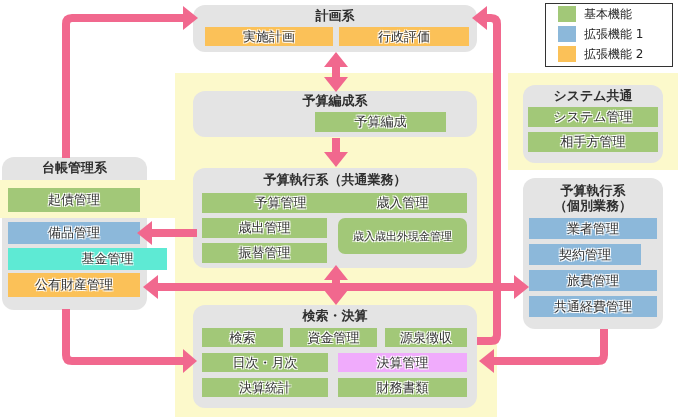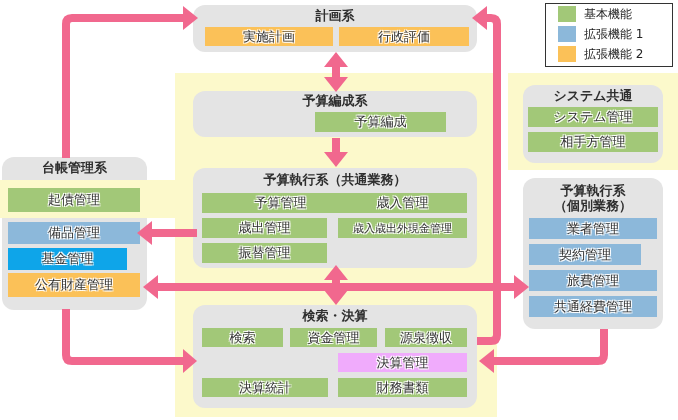--- a/index.html
+++ b/index.html
@@ -62,33 +62,34 @@
   <div class="yellow" style="left:0;top:180px;width:178px;height:38px"></div>
 
   <div class="item" style="left: 205px; top: 27px; width: 128px; height: 19px; background: rgb(251, 193, 88);">実施計画</div>
   <div class="item" style="left: 339px; top: 27px; width: 130px; height: 19px; background: rgb(251, 193, 88);">行政評価</div>
 
   <div class="item" style="left: 272px; top: 112px; width: 131px; height: 20px; background: rgb(162, 200, 120); margin-left: 43px;">予算編成</div>
 
   <div class="item" style="left: 202px; top: 193px; width: 125px; height: 20px; background: rgb(162, 200, 120); padding-left: 16px;">予算管理</div>
   <div class="item" style="left: 338px; top: 193px; width: 129px; height: 20px; background: rgb(162, 200, 120);">歳入管理</div>
   <div class="item" style="left: 202px; top: 218px; width: 125px; height: 20px; background: rgb(162, 200, 120);">歳出管理</div>
-  <div class="item small" style="left: 338px; top: 218px; width: 129px; height: 20px; background: rgb(162, 200, 120);">歳入歳出外現金管理</div>
+  <div class="item small" style="left: 338px; top: 218px; width: 129px; height: 36px; background: rgb(162, 200, 120); border-radius: 7px;">歳入歳出外現金管理</div>
   <div class="item" style="left: 202px; top: 243px; width: 125px; height: 20px; background: rgb(162, 200, 120);">振替管理</div>
 
   <div class="item" style="left: 202px; top: 328px; width: 81px; height: 19px; background: rgb(162, 200, 120);">検索</div>
   <div class="item" style="left: 290px; top: 328px; width: 87px; height: 19px; background: rgb(162, 200, 120);">資金管理</div>
   <div class="item" style="left: 385px; top: 328px; width: 82px; height: 19px; background: rgb(162, 200, 120);">源泉徴収</div>
+  <div class="item" style="left: 202px; top: 353px; width: 126px; height: 19px; background: rgb(162, 200, 120);">日次・月次</div>
   <div class="item" style="left: 338px; top: 353px; width: 129px; height: 19px; background: #f0abfc;">決算管理</div>
   <div class="item" style="left: 202px; top: 378px; width: 126px; height: 19px; background: rgb(162, 200, 120);">決算統計</div>
   <div class="item" style="left: 338px; top: 378px; width: 129px; height: 19px; background: rgb(162, 200, 120);">財務書類</div>
 
   <div class="item" style="left: 8px; top: 188px; width: 132px; height: 24px; background: rgb(162, 200, 120);">起債管理</div>
   <div class="item" style="left: 8px; top: 222px; width: 132px; height: 22px; background: rgb(140, 184, 218);">備品管理</div>
-  <div class="item" style="left: 8px; top: 248px; width: 119px; height: 22px; background: #0ea5e9;">基金管理</div>
+  <div class="item" style="left: 8px; top: 248px; width: 119px; height: 22px; background: #5eead4; padding-left: 40px;">基金管理</div>
   <div class="item" style="left: 8px; top: 273px; width: 132px; height: 24px; background: rgb(251, 193, 88);">公有財産管理</div>
 
   <div class="item" style="left: 528px; top: 107px; width: 130px; height: 20px; background: rgb(162, 200, 120);">システム管理</div>
   <div class="item" style="left: 528px; top: 132px; width: 130px; height: 20px; background: rgb(162, 200, 120);">相手方管理</div>
 
   <div class="item" style="left: 529px; top: 218px; width: 128px; height: 21px; background: rgb(140, 184, 218);">業者管理</div>
   <div class="item" style="left: 529px; top: 244px; width: 112px; height: 21px; background: rgb(140, 184, 218);">契約管理</div>
   <div class="item" style="left: 529px; top: 270px; width: 128px; height: 21px; background: rgb(140, 184, 218);">旅費管理</div>
   <div class="item" style="left: 529px; top: 296px; width: 128px; height: 21px; background: rgb(140, 184, 218);">共通経費管理</div>
 

